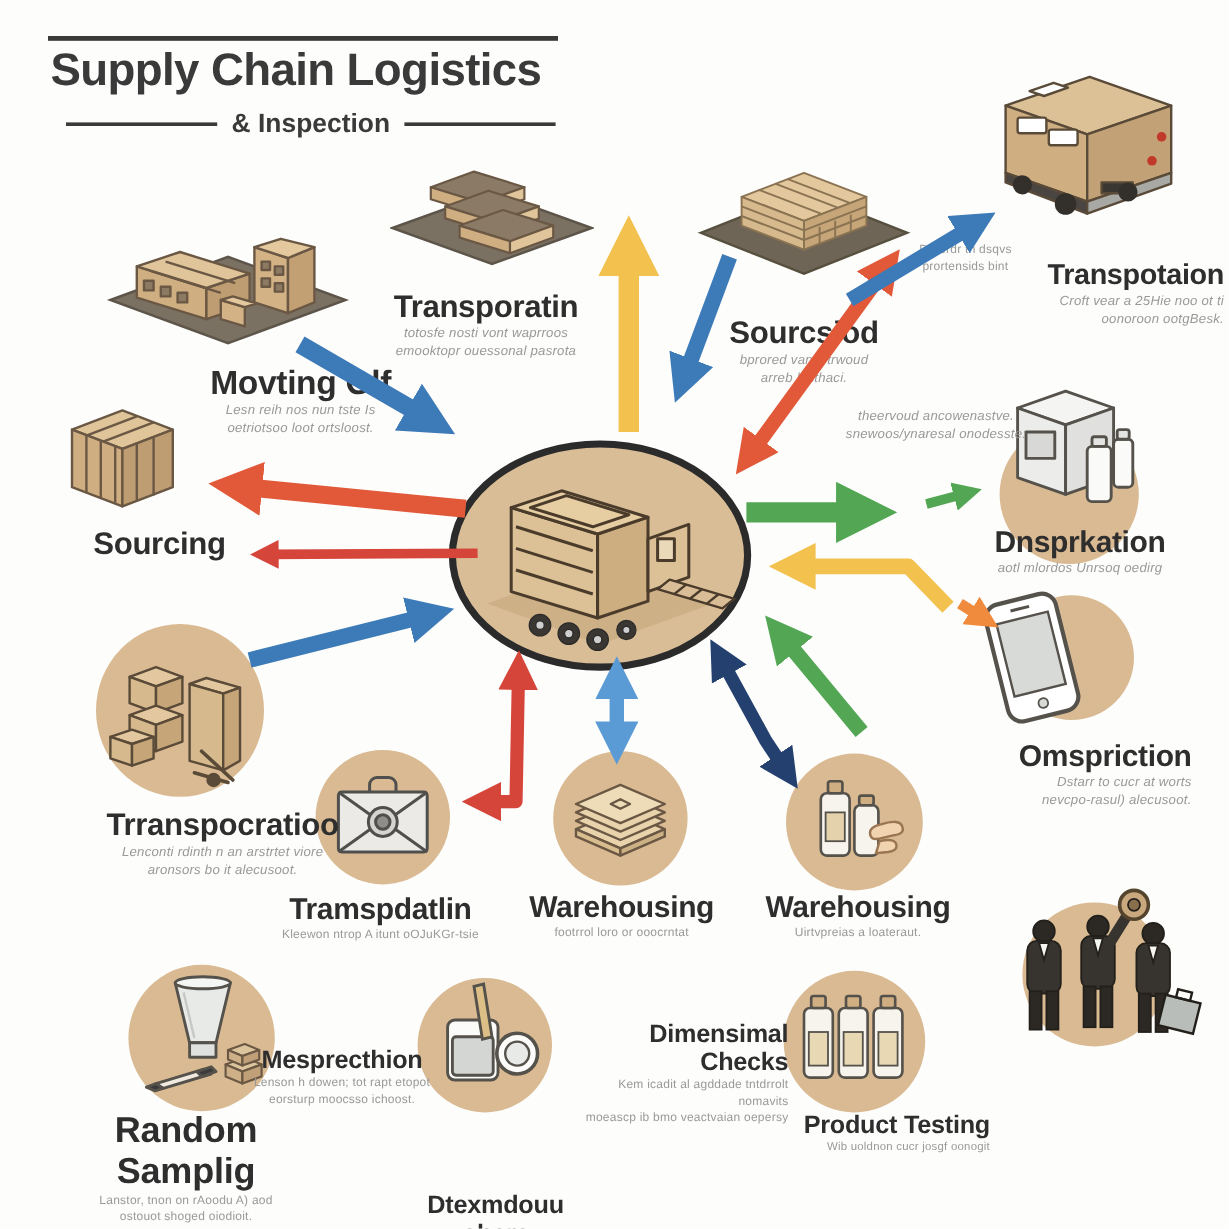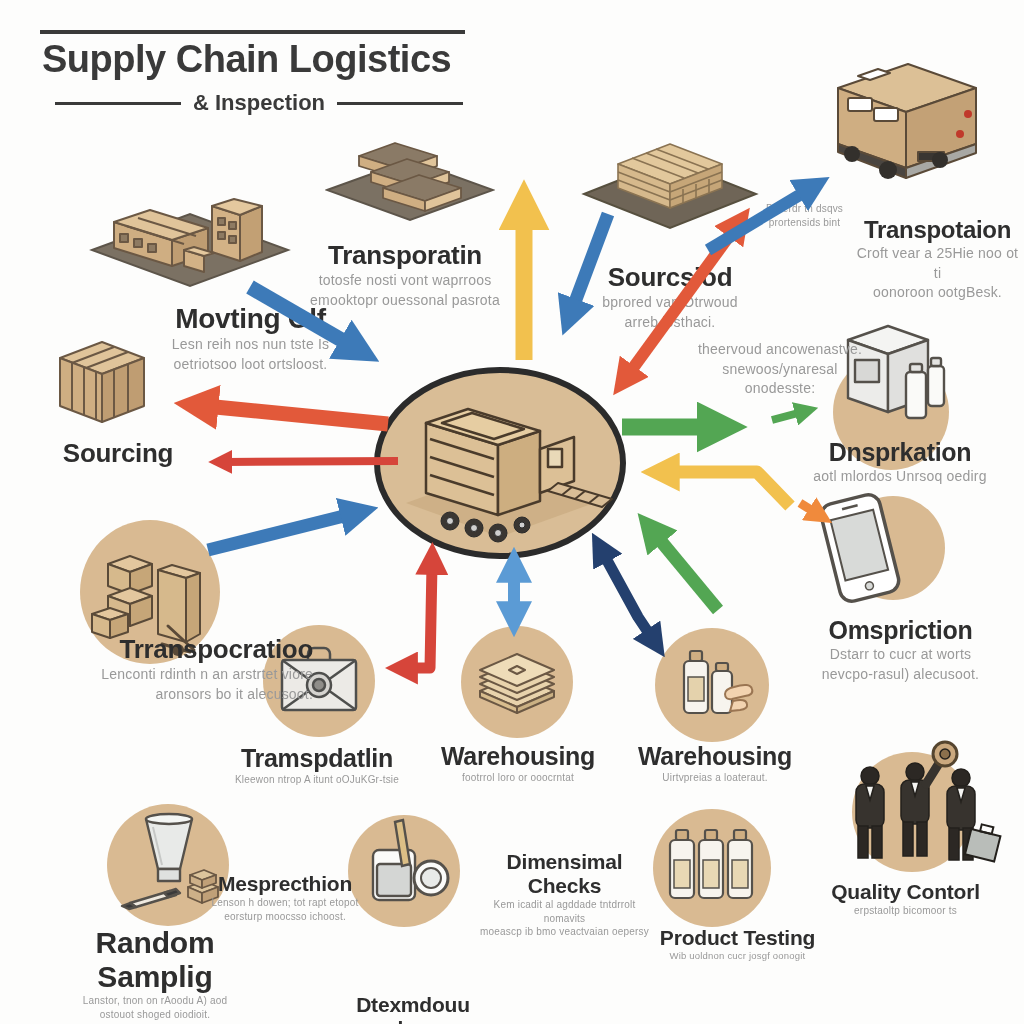--- a/index.html
+++ b/index.html
@@ -9,24 +9,24 @@
     --head:#2e2e2e; --sub:#999999;
   }
   html,body{margin:0;padding:0;background:#fff;}
   #canvas{position:relative;width:1024px;height:1024px;background:#fdfdfc;overflow:hidden;
           font-family:"Liberation Sans",sans-serif;}
   .ill{position:absolute;z-index:10;}
   .txt{position:absolute;z-index:20;}
   .h-lg{font-weight:700;color:var(--head);font-size:26px;letter-spacing:-0.3px;}
   .h-md{font-weight:700;color:var(--head);font-size:25px;letter-spacing:-0.3px;}
   .h-sm{font-weight:700;color:var(--head);font-size:21px;letter-spacing:-0.2px;}
-  .sub{color:var(--sub);font-size:14px;line-height:1.4;letter-spacing:0.2px;}
+  .sub{color:var(--sub);font-size:11px;line-height:1.4;letter-spacing:0.2px;font-style:italic;}
   .sub-s{color:var(--sub);font-size:10px;line-height:1.35;letter-spacing:0.2px;}
   .center{text-align:center;}
-  .left{text-align:center;}
+  .left{text-align:right;}
   #arrow-layer{position:absolute;inset:0;z-index:50;pointer-events:none;}
   .title-rule{position:absolute;background:#3a3a3a;z-index:20;}
   #title-main{position:absolute;left:42px;top:38px;z-index:20;font-weight:700;
               font-size:38px;color:#3a3a3a;letter-spacing:-0.5px;}
   #subtitle-row{position:absolute;left:55px;top:90px;width:408px;z-index:20;
                 display:flex;align-items:center;gap:12px;}
   #subtitle-row .rule{height:3px;background:#3a3a3a;flex:1;}
   #subtitle-text{font-weight:700;font-size:22px;color:#3a3a3a;white-space:nowrap;}
 </style>
 </head>
@@ -406,21 +406,21 @@
     <div class="sub">theervoud ancowenastve.</div>
     <div class="sub">snewoos/ynaresal onodesste:</div>
   </div>
 
   <div class="txt left" style="left:808px;top:616px;width:185px;">
     <div class="h-md">Omspriction</div>
     <div class="sub">Dstarr to cucr at worts</div>
     <div class="sub">nevcpo-rasul) alecusoot.</div>
   </div>
 
-  <div class="txt center" style="left:58px;top:634px;width:255px;text-align:right;">
+  <div class="txt center" style="left:58px;top:672px;width:255px;">
     <div class="h-lg">Trranspocratioo</div>
     <div class="sub">Lenconti rdinth n an arstrtet viore</div>
     <div class="sub">aronsors bo it alecusoot.</div>
   </div>
 
   <div class="txt center" style="left:222px;top:744px;width:190px;">
     <div class="h-md">Tramspdatlin</div>
     <div class="sub-s">Kleewon ntrop A itunt oOJuKGr-tsie</div>
   </div>
 
@@ -439,24 +439,20 @@
     <div class="sub-s">Lenson h dowen; tot rapt etopot</div>
     <div class="sub-s">eorsturp moocsso ichoost.</div>
   </div>
 
   <div class="txt left" style="left:472px;top:850px;width:185px;">
     <div class="h-sm">Dimensimal Checks</div>
     <div class="sub-s">Kem icadit al agddade tntdrrolt nomavits</div>
     <div class="sub-s">moeascp ib bmo veactvaian oepersy</div>
   </div>
 
-  <div class="txt center" style="left:818px;top:880px;width:175px;">
-    <div class="h-sm">Quality Contorl</div>
-    <div class="sub-s">erpstaoltp bicomoor ts</div>
-  </div>
 
   <div class="txt center" style="left:60px;top:926px;width:190px;">
     <div class="h-sm" style="font-size:30px;">Random Samplig</div>
     <div class="sub-s">Lanstor, tnon on rAoodu A) aod</div>
     <div class="sub-s">ostouot shoged oiodioit.</div>
   </div>
 
   <div class="txt center" style="left:328px;top:950px;width:170px;margin-top:43px;">
     <div class="h-sm">Dtexmdouu ohere</div>
     <div class="sub-s">etakgid. ccrtonq rdudrorent</div>

